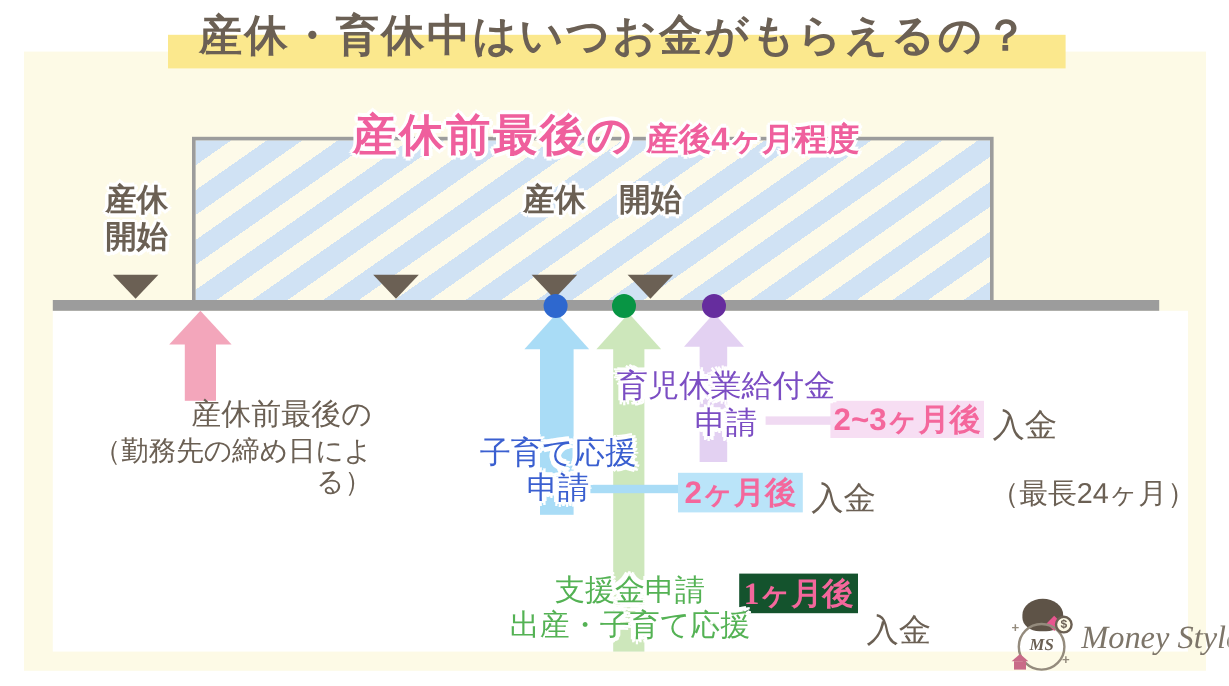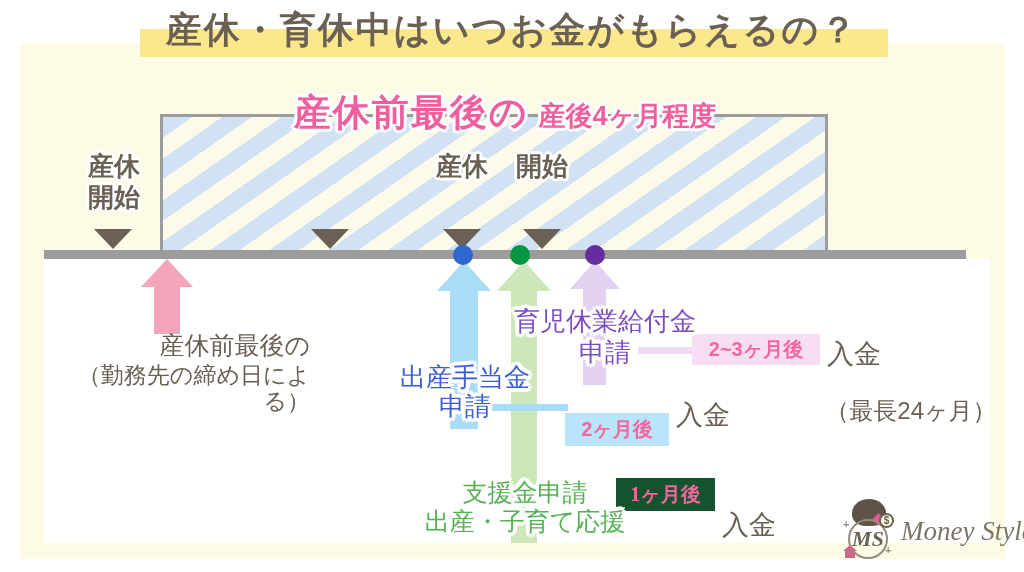--- a/index.html
+++ b/index.html
@@ -60,23 +60,23 @@
   .ah-lav { left:570px; top:261px; border-left:25px solid transparent; border-right:25px solid transparent; border-bottom:28px solid #e3d1f2; }
   .ab-lav { left:583px; top:288px; width:23px; height:97px; background:#e3d1f2; }
 
   
   .conn { position:absolute; z-index:3; }
   .conn-blue  { left:492px; top:404px; width:76px; height:7px; background:#a9dcf6; }
   .conn-lav   { left:638px; top:347px; width:56px; height:7px; background:#f0daf2; }
   .conn-green { left:585px; top:518px; width:34px; height:8px; background:#cde7bb; }
 
   
-  .tbox { position:absolute; text-align:center; font-weight:bold; font-size:20px; color:#f4679c; z-index:5; white-space:nowrap; }
+  .tbox { position:absolute; text-align:center; font-weight:bold; font-size:26px; color:#f4679c; z-index:5; white-space:nowrap; }
   .tbox-23 { left:692px; top:334px; width:128px; height:31px; line-height:31px; background:#f7def3; }
-  .tbox-2  { left:565px; top:413px; width:104px; height:33px; line-height:33px; background:#bae4f9; }
+  .tbox-2  { left:565px; top:394px; width:104px; height:33px; line-height:33px; background:#bae4f9; }
   .tbox-1  { left:616px; top:478px; width:99px;  height:33px; line-height:33px; background:#14532d;font-family:Liberation Serif, serif; }
 
   .nyukin { position:absolute; font-size:27px; color:#6b6054; z-index:5; }
   .ny-23 { left:827px; top:336px; }
   .ny-2  { left:676px; top:397px; }
   .ny-1  { left:722px; top:507px; }
 
   .note { position:absolute; left:815px; width:192px; text-align:center; color:#6b6054; z-index:5; }
   .note-1 { top:368px; font-size:23px; }
   .note-2 { top:395px; font-size:24px; }
@@ -93,21 +93,21 @@
   .bname-purple { left:509px; top:306px; width:192px; font-size:26px; line-height:31px; color:#7b4dc3; }
   .bname-green  { left:410px; top:478px; width:230px; font-size:25px; line-height:29px; color:#54b254; }
 
   
   .logo { position:absolute; left:843px; top:498px; display:flex; align-items:center; z-index:7; }
   .logo-icon { position:relative; width:52px; height:66px; }
   .logo-hair { position:absolute; left:9px; top:1px; width:34px; height:27px; background:#5e5347; border-radius:50% 50% 42% 42%; }
   .logo-bow  { position:absolute; left:31px; top:17px; width:9px; height:9px; background:#e8568f; transform:rotate(45deg); }
   .logo-ring { position:absolute; left:5px; top:21px; width:40px; height:40px; border:2px solid #948b7d; border-radius:50%;
                display:flex; align-items:center; justify-content:center;
-               font-family:"Liberation Serif", serif; font-style:italic; font-weight:bold; font-size:22px; color:#6b6054; }
+               font-family:"Liberation Serif", serif; font-style:italic; font-weight:bold; font-size:14px; color:#6b6054; }
   .logo-coin { position:absolute; left:36px; top:15px; width:15px; height:15px; border:2px solid #6b6054; border-radius:50%; background:#fdfae6;
                font-size:10px; font-weight:bold; color:#6b6054; text-align:center; line-height:11px; }
   .logo-house-body { position:absolute; left:2px; top:53px; width:10px; height:7px; background:#c96a88; }
   .logo-house-roof { position:absolute; left:0px; top:47px; width:0; height:0; border-left:7px solid transparent; border-right:7px solid transparent; border-bottom:6px solid #c96a88; }
   .logo-spark { position:absolute; font-size:11px; font-weight:bold; color:#948b7d; }
   .spark-a { left:0px; top:20px; } .spark-b { left:42px; top:46px; }
   .logo-wordmark { font-family:"Liberation Serif", serif; font-style:italic; font-size:27px; color:#7d7569; margin-left:6px; white-space:nowrap; }
 </style>
 </head>
 <body>
@@ -159,21 +159,21 @@
   <div class="conn conn-blue"></div>
   <div class="conn conn-lav"></div>
   <div class="conn conn-green"></div>
 
   <div class="salary">
     <div class="salary-l1">産休前最後の</div>
     <div class="salary-l3">（勤務先の締め日による）</div>
   </div>
 
   <div class="bname bname-blue halo-thick">
-    <span style="display:block">出産手当金</span>
+    <span style="display:block">子育て応援</span>
     <span style="display:block">申請</span>
   </div>
   <div class="bname bname-purple halo-thick">
     <span style="display:block">育児休業給付金</span>
     <span style="display:block">申請</span>
   </div>
   <div class="bname bname-green halo-thick">
     <span style="display:block">支援金申請</span>
     <span style="display:block">出産・子育て応援</span>
   </div>

